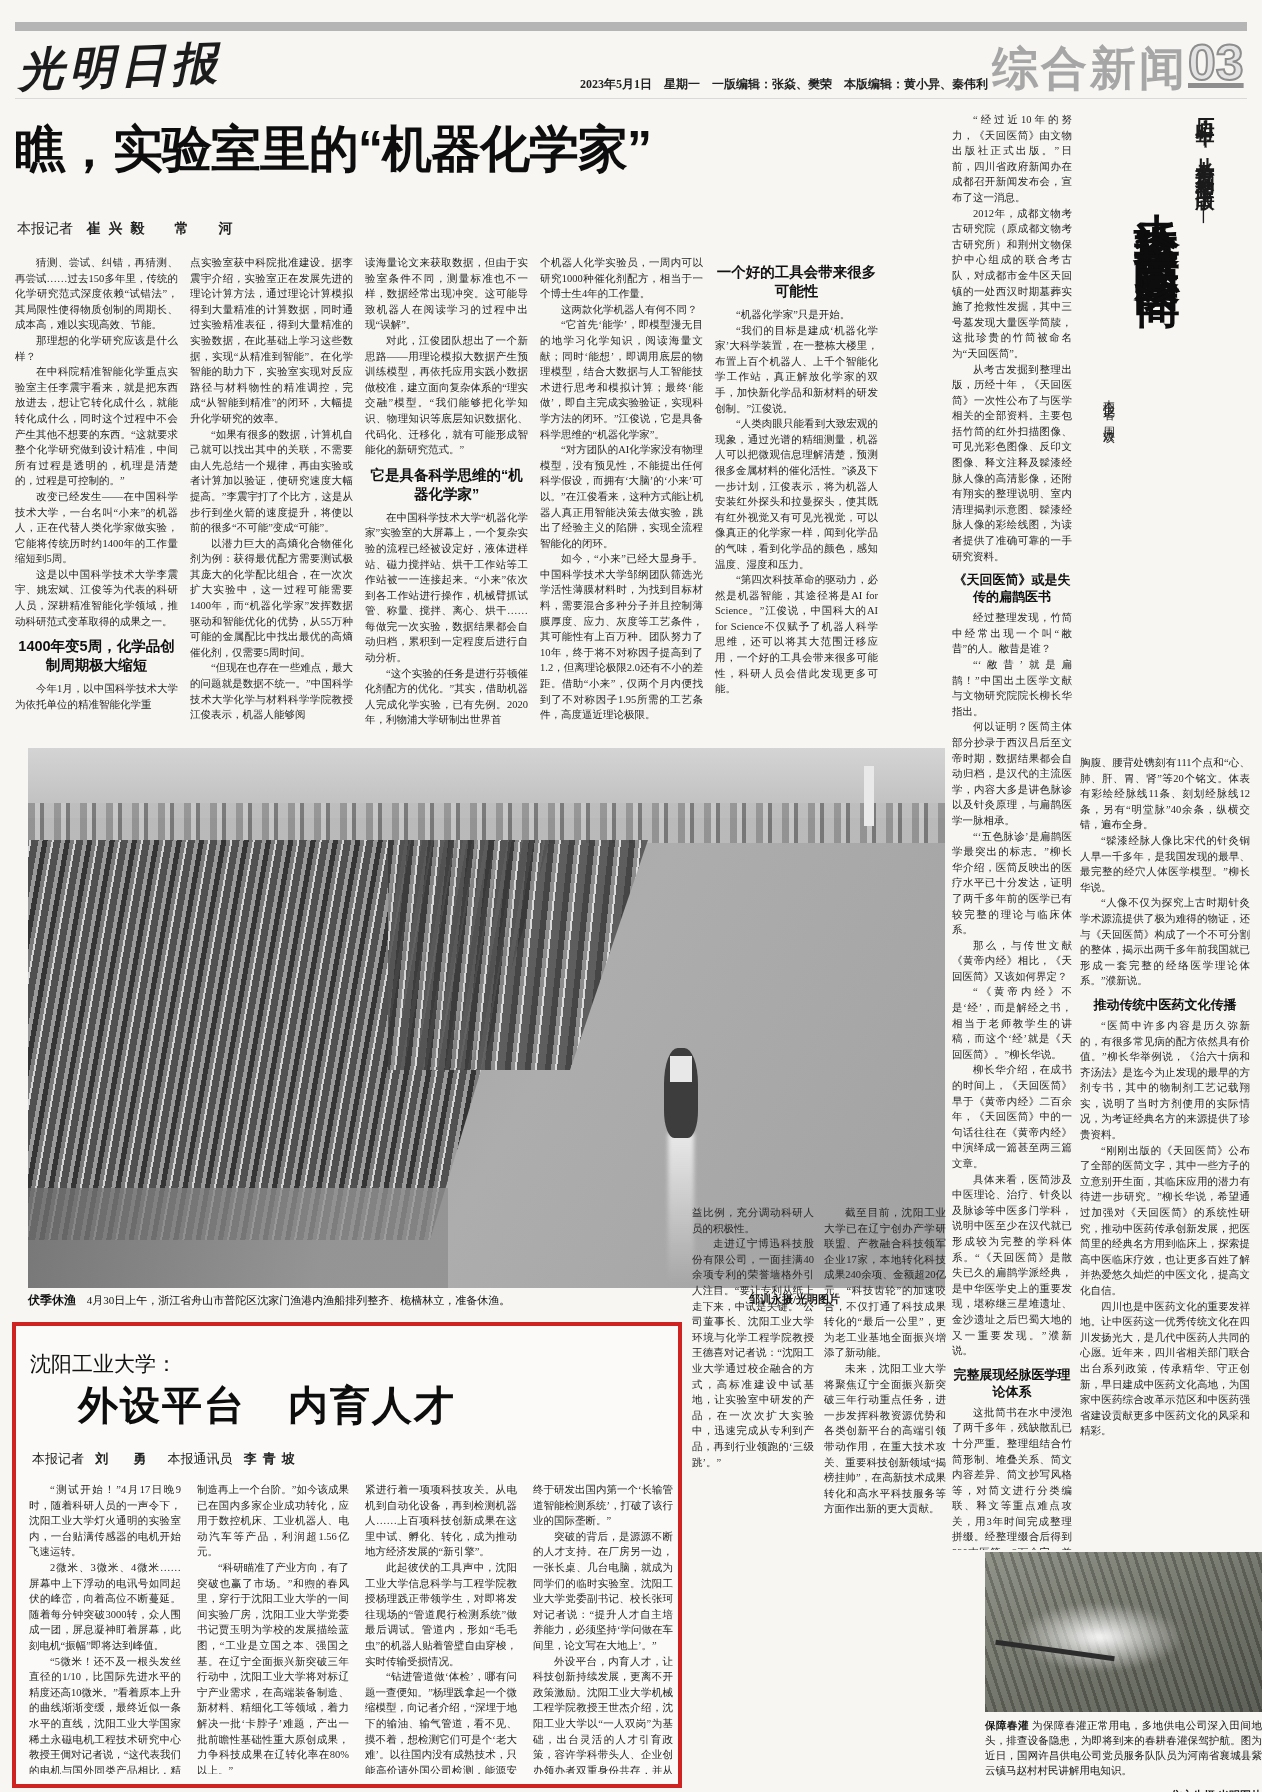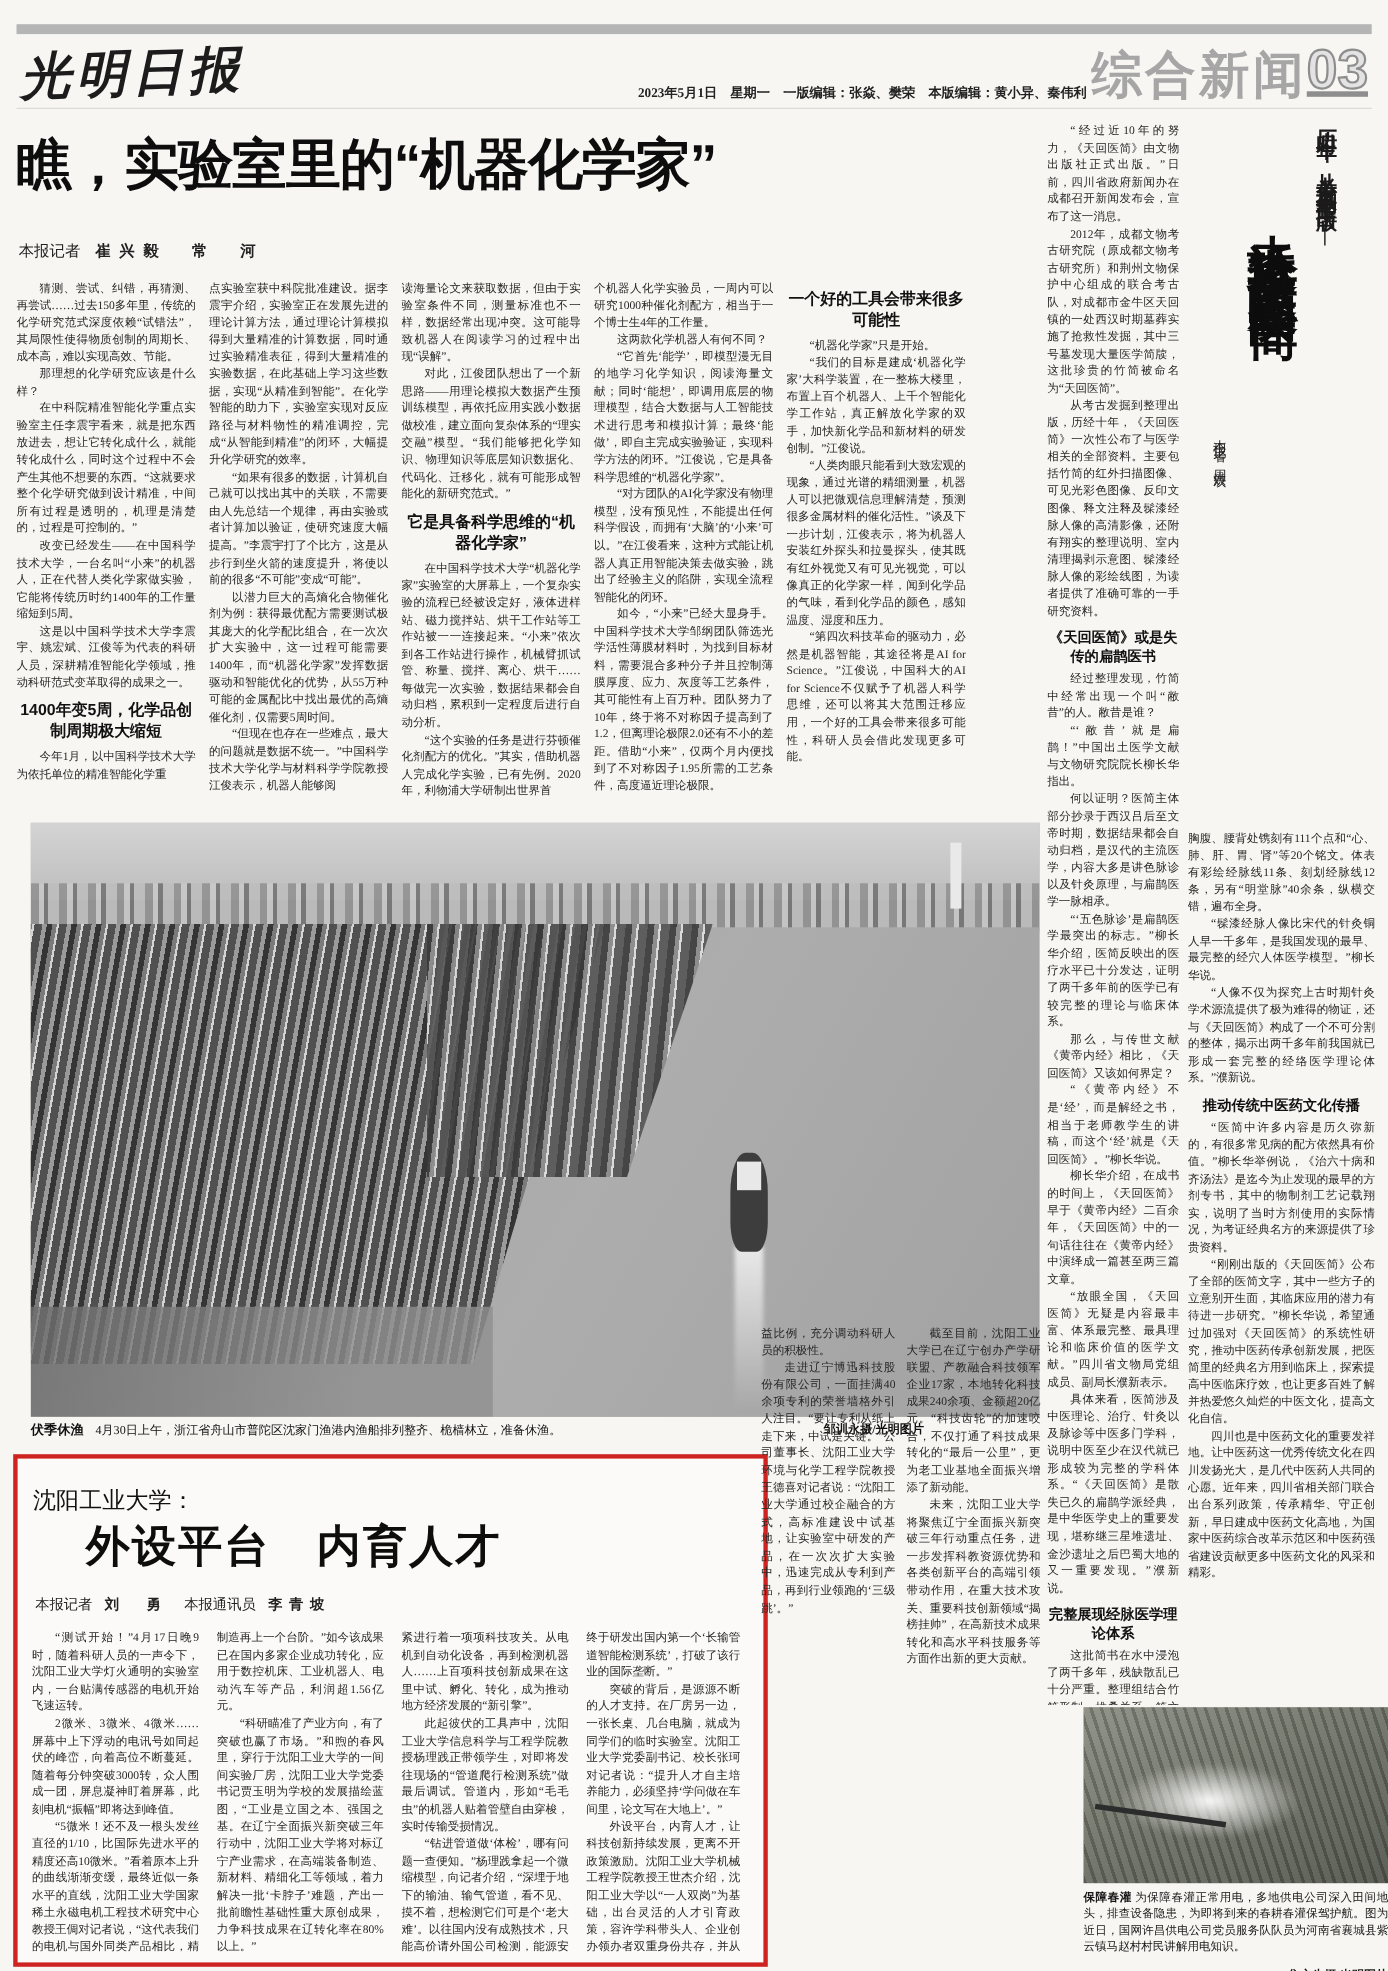--- a/index.html
+++ b/index.html
@@ -48,21 +48,21 @@
   .ph-ship{position:absolute;left:636px;top:300px;width:34px;height:90px;background:#3d3d3d;
            border-radius:40% 40% 30% 30%;}
   .ph-ship::before{content:"";position:absolute;left:6px;top:8px;width:22px;height:26px;background:#e8e8e8;}
   .ph-wake{position:absolute;left:640px;top:385px;width:26px;height:150px;
            background:linear-gradient(rgba(240,240,240,.9),rgba(240,240,240,0));
            filter:blur(2px);}
   .photo-caption{left:28px;top:1292px;width:812px;font-size:11px;color:#111;}
   .photo-caption .lead{font-weight:bold;font-size:12px;font-family:"Liberation Sans",sans-serif;margin-right:8px;}
   .photo-caption .credit{float:right;font-weight:bold;}
   
-  .red-box{left:12px;top:1322px;width:662px;height:458px;border:4px solid #cf2321;background:#fbfaf8;padding-left:16px;}
+  .red-box{left:12px;top:1322px;width:662px;height:458px;border:4px solid #cf2321;background:#fbfaf8;}
   .box-kicker{left:14px;top:24px;font-size:21px;color:#111;}
   .box-headline{left:14px;top:52px;font-size:40px;font-weight:bold;color:#0d0d0d;
                 font-family:"Liberation Sans",sans-serif;letter-spacing:2px;margin-left:48px;}
   .box-byline{left:16px;top:124px;font-size:13px;color:#222;}
   .box-byline b{letter-spacing:6px;margin:0 12px 0 8px;}
   
   .vert{writing-mode:vertical-rl;}
   .r-kicker{left:1192px;top:102px;height:480px;font-size:19px;font-weight:bold;color:#1b1b1b;letter-spacing:4px;}
   .r-headline{left:1126px;top:176px;height:660px;font-size:46px;font-weight:bold;color:#0d0d0d;
               letter-spacing:7px;font-family:"Liberation Serif",serif;}
@@ -199,21 +199,20 @@
       <p class="para">2012年，成都文物考古研究院（原成都文物考古研究所）和荆州文物保护中心组成的联合考古队，对成都市金牛区天回镇的一处西汉时期墓葬实施了抢救性发掘，其中三号墓发现大量医学简牍，这批珍贵的竹简被命名为“天回医简”。</p>
       <p class="para">从考古发掘到整理出版，历经十年，《天回医简》一次性公布了与医学相关的全部资料。主要包括竹简的红外扫描图像、可见光彩色图像、反印文图像、释文注释及髹漆经脉人像的高清影像，还附有翔实的整理说明、室内清理揭剥示意图、髹漆经脉人像的彩绘线图，为读者提供了准确可靠的一手研究资料。</p>
       <div class="colhead">《天回医简》或是失传的扁鹊医书</div>
       <p class="para">经过整理发现，竹简中经常出现一个叫“敝昔”的人。敝昔是谁？</p>
       <p class="para">“‘敝昔’就是扁鹊！”中国出土医学文献与文物研究院院长柳长华指出。</p>
       <p class="para">何以证明？医简主体部分抄录于西汉吕后至文帝时期，数据结果都会自动归档，是汉代的主流医学，内容大多是讲色脉诊以及针灸原理，与扁鹊医学一脉相承。</p>
       <p class="para">“‘五色脉诊’是扁鹊医学最突出的标志。”柳长华介绍，医简反映出的医疗水平已十分发达，证明了两千多年前的医学已有较完整的理论与临床体系。</p>
       <p class="para">那么，与传世文献《黄帝内经》相比，《天回医简》又该如何界定？</p>
       <p class="para">“《黄帝内经》不是‘经’，而是解经之书，相当于老师教学生的讲稿，而这个‘经’就是《天回医简》。”柳长华说。</p>
       <p class="para">柳长华介绍，在成书的时间上，《天回医简》早于《黄帝内经》二百余年，《天回医简》中的一句话往往在《黄帝内经》中演绎成一篇甚至两三篇文章。</p>
-      <p class="para">“放眼全国，《天回医简》无疑是内容最丰富、体系最完整、最具理论和临床价值的医学文献。”四川省文物局党组成员、副局长濮新表示。</p>
       <p class="para">具体来看，医简涉及中医理论、治疗、针灸以及脉诊等中医多门学科，说明中医至少在汉代就已形成较为完整的学科体系。“《天回医简》是散失已久的扁鹊学派经典，是中华医学史上的重要发现，堪称继三星堆遗址、金沙遗址之后巴蜀大地的又一重要发现。”濮新说。</p>
       <div class="colhead">完整展现经脉医学理论体系</div>
       <p class="para">这批简书在水中浸泡了两千多年，残缺散乱已十分严重。整理组结合竹简形制、堆叠关系、简文内容差异、简文抄写风格等，对简文进行分类编联、释文等重点难点攻关，用3年时间完成整理拼缀。经整理缀合后得到930支医简、2万余字，兼见篆隶、古隶及隶书，可见是墓主人生前使用的书。</p>
     </div>
   <div class="col rcol" style="left:1080px;top:755px;width:170px;height:795px">
       <p class="para cont">胸腹、腰背处镌刻有111个点和“心、肺、肝、胃、肾”等20个铭文。体表有彩绘经脉线11条、刻划经脉线12条，另有“明堂脉”40余条，纵横交错，遍布全身。</p>
       <p class="para">“髹漆经脉人像比宋代的针灸铜人早一千多年，是我国发现的最早、最完整的经穴人体医学模型。”柳长华说。</p>
       <p class="para">“人像不仅为探究上古时期针灸学术源流提供了极为难得的物证，还与《天回医简》构成了一个不可分割的整体，揭示出两千多年前我国就已形成一套完整的经络医学理论体系。”濮新说。</p>
       <div class="colhead">推动传统中医药文化传播</div>
       <p class="para">“医简中许多内容是历久弥新的，有很多常见病的配方依然具有价值。”柳长华举例说，《治六十病和齐汤法》是迄今为止发现的最早的方剂专书，其中的物制剂工艺记载翔实，说明了当时方剂使用的实际情况，为考证经典名方的来源提供了珍贵资料。</p>

